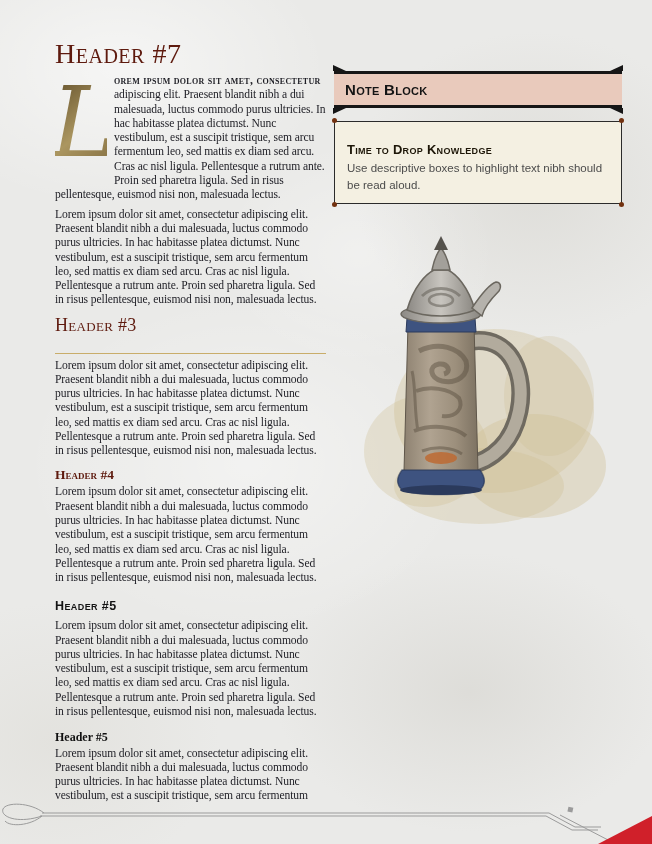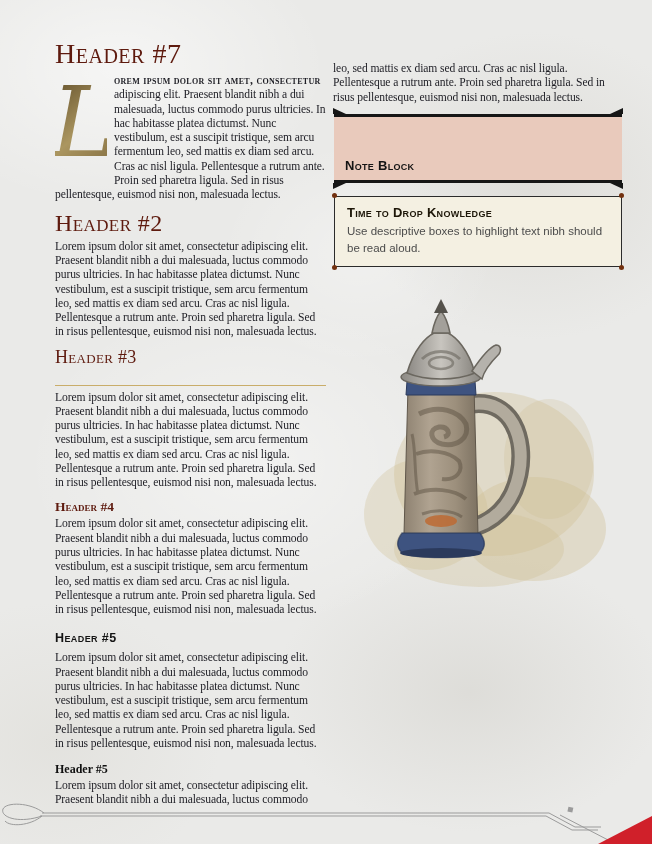--- a/index.html
+++ b/index.html
@@ -36,24 +36,24 @@
   .lead{font-variant:small-caps;letter-spacing:.3px;font-weight:bold;}
   
   .note{position:relative;background:#e9cabc;border-top:3px solid #161616;border-bottom:3px solid #161616;
         padding:7px 11px 7px;margin:9px 1px 13px;}
   .note .flare{position:absolute;width:0;height:0;}
   .note .f-tl{top:-9px;left:-1px;border-bottom:6px solid #161616;border-right:13px solid transparent;}
   .note .f-tr{top:-9px;right:-1px;border-bottom:6px solid #161616;border-left:13px solid transparent;}
   .note .f-bl{bottom:-9px;left:-1px;border-top:6px solid #161616;border-right:13px solid transparent;}
   .note .f-br{bottom:-9px;right:-1px;border-top:6px solid #161616;border-left:13px solid transparent;}
   .note-title{font-family:"Liberation Sans", sans-serif;font-variant:small-caps;font-weight:bold;
-              font-size:13px;color:#141414;letter-spacing:.3px;margin-top:34px;}
+              font-size:15px;color:#141414;letter-spacing:.3px;}
   .note-body{font-family:"Liberation Sans", sans-serif;font-size:11.5px;color:#46413b;margin-top:2px;}
   
-  .desc{position:relative;background:#f4f0e2;border:1px solid #2b2b2b;padding:8px 12px 10px;margin:5px 1px 18px;}
+  .desc{position:relative;background:#f4f0e2;border:1px solid #2b2b2b;padding:20px 12px 10px;margin:5px 1px 18px;}
   .desc .dot{position:absolute;width:5px;height:5px;border-radius:50%;background:#72310f;}
   .desc .d-tl{top:-4px;left:-3px;} .desc .d-tr{top:-4px;right:-3px;}
   .desc .d-bl{bottom:-4px;left:-3px;} .desc .d-br{bottom:-4px;right:-3px;}
   .desc-title{font-family:"Liberation Sans", sans-serif;font-variant:small-caps;font-weight:bold;
               font-size:13px;color:#1d1608;letter-spacing:.3px;margin-bottom:3px;}
   .desc-body{font-family:"Liberation Sans", sans-serif;font-size:11.5px;line-height:1.45;color:#4c4c4c;}
   .desc-callout{font-family:"Liberation Sans", sans-serif;font-size:11.5px;line-height:1.45;color:#4c4c4c;
                 margin-top:2px;text-indent:14px;}
   .desc-callout b{color:#232323;}
   
@@ -63,38 +63,36 @@
 </style>
 </head>
 <body>
 
 <div class="page">
 
   <div class="col-left">
     <h1 class="h1">Header #7</h1>
     <p class="body"><span class="dropcap">L</span><span class="lead">orem ipsum dolor sit amet, consectetur</span><span> adipiscing elit. Praesent blandit nibh a dui malesuada, luctus commodo purus ultricies. In hac habitasse platea dictumst. Nunc vestibulum, est a suscipit tristique, sem arcu fermentum leo, sed mattis ex diam sed arcu. Cras ac nisl ligula. Pellentesque a rutrum ante. Proin sed pharetra ligula. Sed in risus pellentesque, euismod nisi non, malesuada lectus.</span></p>
 
-    <h2 class="h2">Header #2</h2>
     <p class="body">Lorem ipsum dolor sit amet, consectetur adipiscing elit. Praesent blandit nibh a dui malesuada, luctus commodo purus ultricies. In hac habitasse platea dictumst. Nunc vestibulum, est a suscipit tristique, sem arcu fermentum leo, sed mattis ex diam sed arcu. Cras ac nisl ligula. Pellentesque a rutrum ante. Proin sed pharetra ligula. Sed in risus pellentesque, euismod nisi non, malesuada lectus.</p>
 
     <h3 class="h3">Header #3</h3>
     <p class="body">Lorem ipsum dolor sit amet, consectetur adipiscing elit. Praesent blandit nibh a dui malesuada, luctus commodo purus ultricies. In hac habitasse platea dictumst. Nunc vestibulum, est a suscipit tristique, sem arcu fermentum leo, sed mattis ex diam sed arcu. Cras ac nisl ligula. Pellentesque a rutrum ante. Proin sed pharetra ligula. Sed in risus pellentesque, euismod nisi non, malesuada lectus.</p>
 
     <h4 class="h4">Header #4</h4>
     <p class="body">Lorem ipsum dolor sit amet, consectetur adipiscing elit. Praesent blandit nibh a dui malesuada, luctus commodo purus ultricies. In hac habitasse platea dictumst. Nunc vestibulum, est a suscipit tristique, sem arcu fermentum leo, sed mattis ex diam sed arcu. Cras ac nisl ligula. Pellentesque a rutrum ante. Proin sed pharetra ligula. Sed in risus pellentesque, euismod nisi non, malesuada lectus.</p>
 
     <h5 class="h5">Header #5</h5>
     <p class="body">Lorem ipsum dolor sit amet, consectetur adipiscing elit. Praesent blandit nibh a dui malesuada, luctus commodo purus ultricies. In hac habitasse platea dictumst. Nunc vestibulum, est a suscipit tristique, sem arcu fermentum leo, sed mattis ex diam sed arcu. Cras ac nisl ligula. Pellentesque a rutrum ante. Proin sed pharetra ligula. Sed in risus pellentesque, euismod nisi non, malesuada lectus.</p>
 
     <h6 class="h6">Header #5</h6>
     <p class="body">Lorem ipsum dolor sit amet, consectetur adipiscing elit. Praesent blandit nibh a dui malesuada, luctus commodo purus ultricies. In hac habitasse platea dictumst. Nunc vestibulum, est a suscipit tristique, sem arcu fermentum</p>
   </div>
 
   <div class="col-right">
-    <p class="body">leo, sed mattis ex diam sed arcu. Cras ac nisl ligula. Pellentesque a rutrum ante. Proin sed pharetra ligula. Sed in risus pellentesque, euismod nisi non, malesuada lectus.</p>
 
     <div class="note">
       <span class="flare f-tl"></span>
       <span class="flare f-tr"></span>
       <span class="flare f-bl"></span>
       <span class="flare f-br"></span>
       <div class="note-title">Note Block</div>
     </div>
 
     <div class="desc">

